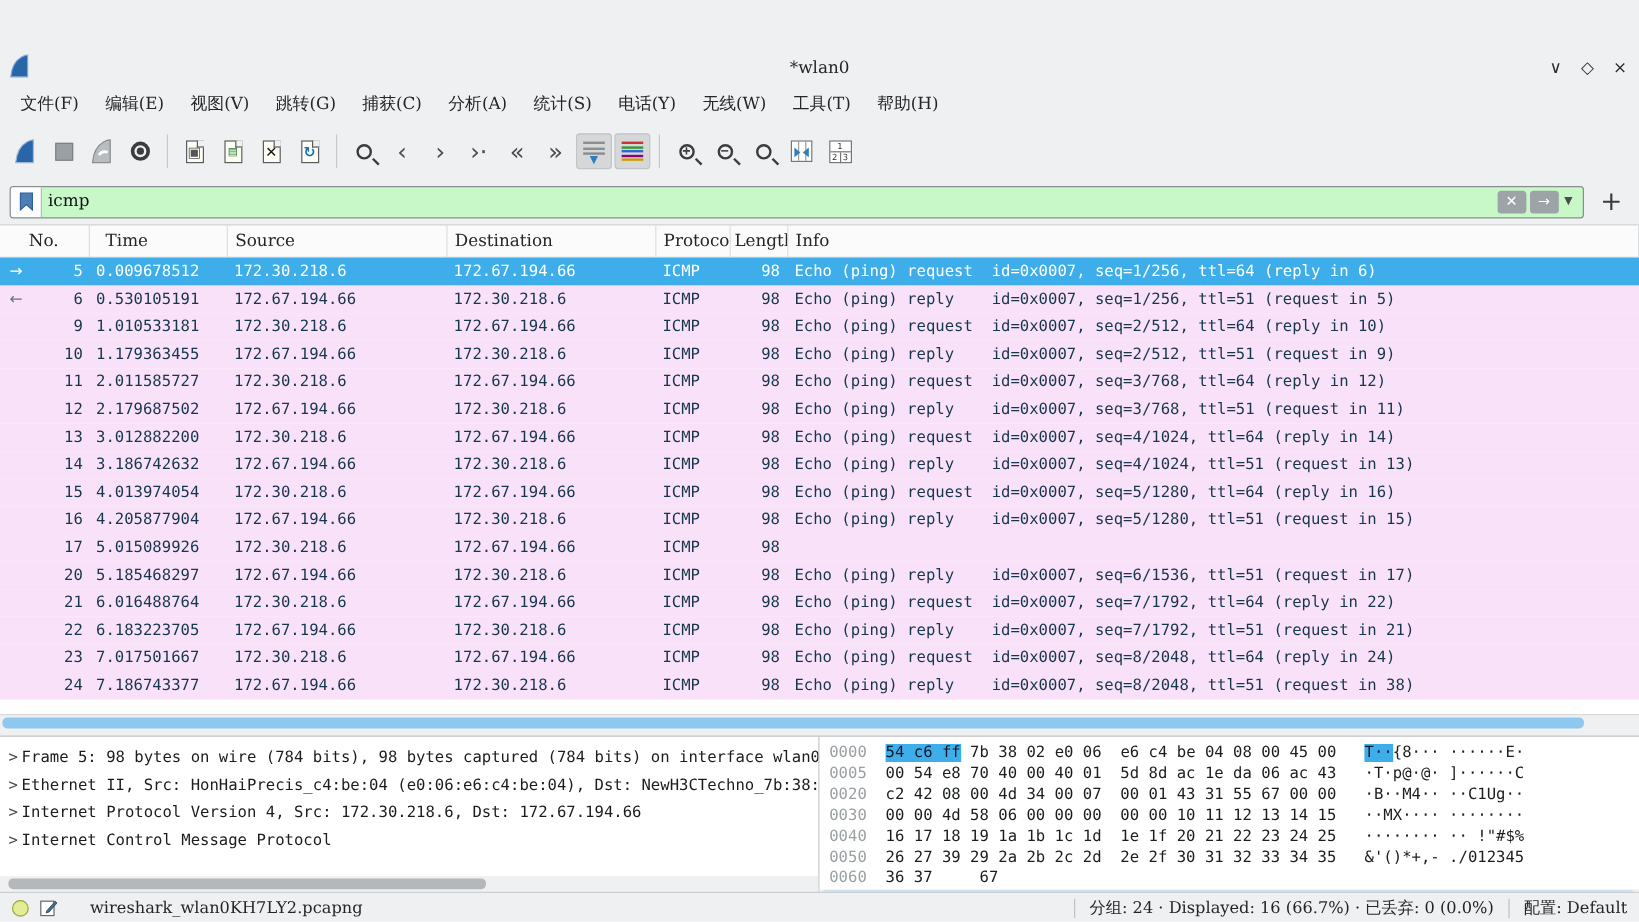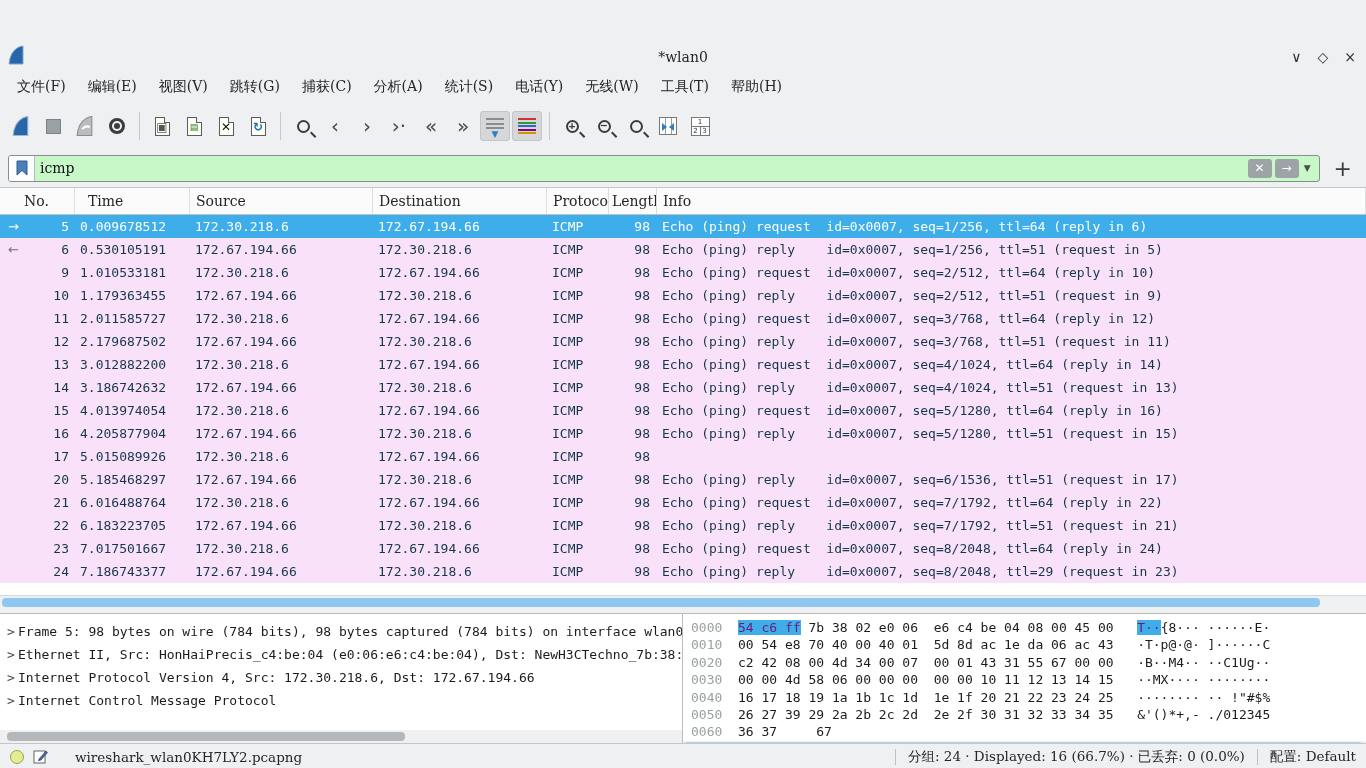--- a/index.html
+++ b/index.html
@@ -78,21 +78,21 @@
   .detail-pane { width:683px; background:#fff; border-right:1px solid #b9bbbd; display:flex; flex-direction:column; overflow:hidden; }
   .detail-lines { flex:1; padding-top:6px; font-family:"DejaVu Sans Mono","Liberation Mono",monospace; font-size:13px; color:#1a1c1e; }
   .detail-line { height:23px; line-height:23px; white-space:pre; overflow:hidden; display:flex; }
   .detail-line .exp { width:14px; text-align:center; color:#4a4d4f; flex:none; margin-left:4px; }
   .detail-hscroll { height:13px; background:#eff0f1; position:relative; flex:none; }
   .detail-hscroll .thumb { position:absolute; left:7px; top:2px; height:9px; width:398px; background:#b4b8ba; border-radius:4px; }
   .hex-pane { flex:1; background:#fff; display:flex; flex-direction:column; overflow:hidden; }
   .hex-lines { flex:1; padding:5px 0 0 8px; font-family:"DejaVu Sans Mono","Liberation Mono",monospace; font-size:13px; color:#1a1c1e; }
   .hexrow { height:17.4px; line-height:17.4px; white-space:pre; }
   .hexrow .off { color:#9aa0a3; }
-  .hexrow .hl { background:#3daee9; color:#701a75; }
+  .hexrow .hl { background:#3daee9; color:#0f172a; }
   .hex-hscroll { height:7px; background:#eff0f1; position:relative; flex:none; }
   .hex-hscroll .thumb { position:absolute; left:2px; right:4px; top:1px; height:5px; background:#a9d5f2; border-radius:3px; }
 
   
   .statusbar { height:26px; display:flex; align-items:center; font-size:13.5px; padding:0 10px; flex:none; border-top:1px solid #c4c6c8; }
   .sb-left { display:flex; align-items:center; gap:9px; flex:1; }
   .expert-dot { width:14px; height:14px; border-radius:50%; background:#e4ec96; border:1px solid #9aa53c; }
   .sb-file { margin-left:18px; color:#232627; }
   .sb-right { display:flex; align-items:center; gap:12px; }
   .sb-div { width:1px; height:16px; background:#bfc1c3; }
@@ -441,21 +441,21 @@
           <span class="c-info">Echo (ping) request  id=0x0007, seq=8/2048, ttl=64 (reply in 24)</span>
         </div>
 
         <div class="plist-row">
           <span class="c-no"><span class="dir"></span><span>24</span></span>
           <span class="c-time">7.186743377</span>
           <span class="c-src">172.67.194.66</span>
           <span class="c-dst">172.30.218.6</span>
           <span class="c-proto">ICMP</span>
           <span class="c-len">98</span>
-          <span class="c-info">Echo (ping) reply    id=0x0007, seq=8/2048, ttl=29 (request in 23)</span>
+          <span class="c-info">Echo (ping) reply    id=0x0007, seq=8/2048, ttl=51 (request in 38)</span>
         </div>
 
     </div>
     <div class="plist-hscroll">
         <span class="thumb"></span>
       </div>
   </div>
 
   <div class="splitter"></div>
 
@@ -486,21 +486,21 @@
       </div>
       <div class="detail-hscroll">
           <span class="thumb"></span>
         </div>
     </div>
     <div class="hex-pane">
       <div class="hex-lines">
 
           <div class="hexrow"><span class="off">0000</span><span>  </span><span class="hl">54 c6 ff</span><span> 7b 38 02 e0 06</span><span>  </span><span>e6 c4 be 04 08 00 45 00</span><span>   </span><span class="hl">T··</span><span>{8···</span><span> </span><span>······E·</span></div>
 
-          <div class="hexrow"><span class="off">0010</span><span>  </span><span class="hl"></span><span>00 54 e8 70 40 00 40 01</span><span>  </span><span>5d 8d ac 1e da 06 ac 43</span><span>   </span><span class="hl"></span><span>·T·p@·@·</span><span> </span><span>]······C</span></div>
+          <div class="hexrow"><span class="off">0005</span><span>  </span><span class="hl"></span><span>00 54 e8 70 40 00 40 01</span><span>  </span><span>5d 8d ac 1e da 06 ac 43</span><span>   </span><span class="hl"></span><span>·T·p@·@·</span><span> </span><span>]······C</span></div>
 
           <div class="hexrow"><span class="off">0020</span><span>  </span><span class="hl"></span><span>c2 42 08 00 4d 34 00 07</span><span>  </span><span>00 01 43 31 55 67 00 00</span><span>   </span><span class="hl"></span><span>·B··M4··</span><span> </span><span>··C1Ug··</span></div>
 
           <div class="hexrow"><span class="off">0030</span><span>  </span><span class="hl"></span><span>00 00 4d 58 06 00 00 00</span><span>  </span><span>00 00 10 11 12 13 14 15</span><span>   </span><span class="hl"></span><span>··MX····</span><span> </span><span>········</span></div>
 
           <div class="hexrow"><span class="off">0040</span><span>  </span><span class="hl"></span><span>16 17 18 19 1a 1b 1c 1d</span><span>  </span><span>1e 1f 20 21 22 23 24 25</span><span>   </span><span class="hl"></span><span>········</span><span> </span><span>·· !"#$%</span></div>
 
           <div class="hexrow"><span class="off">0050</span><span>  </span><span class="hl"></span><span>26 27 39 29 2a 2b 2c 2d</span><span>  </span><span>2e 2f 30 31 32 33 34 35</span><span>   </span><span class="hl"></span><span>&amp;'()*+,-</span><span> </span><span>./012345</span></div>
 
           <div class="hexrow"><span class="off">0060</span><span>  </span><span class="hl"></span><span>36 37</span><span>  </span><span></span><span>   </span><span class="hl"></span><span>67</span><span> </span><span></span></div>

